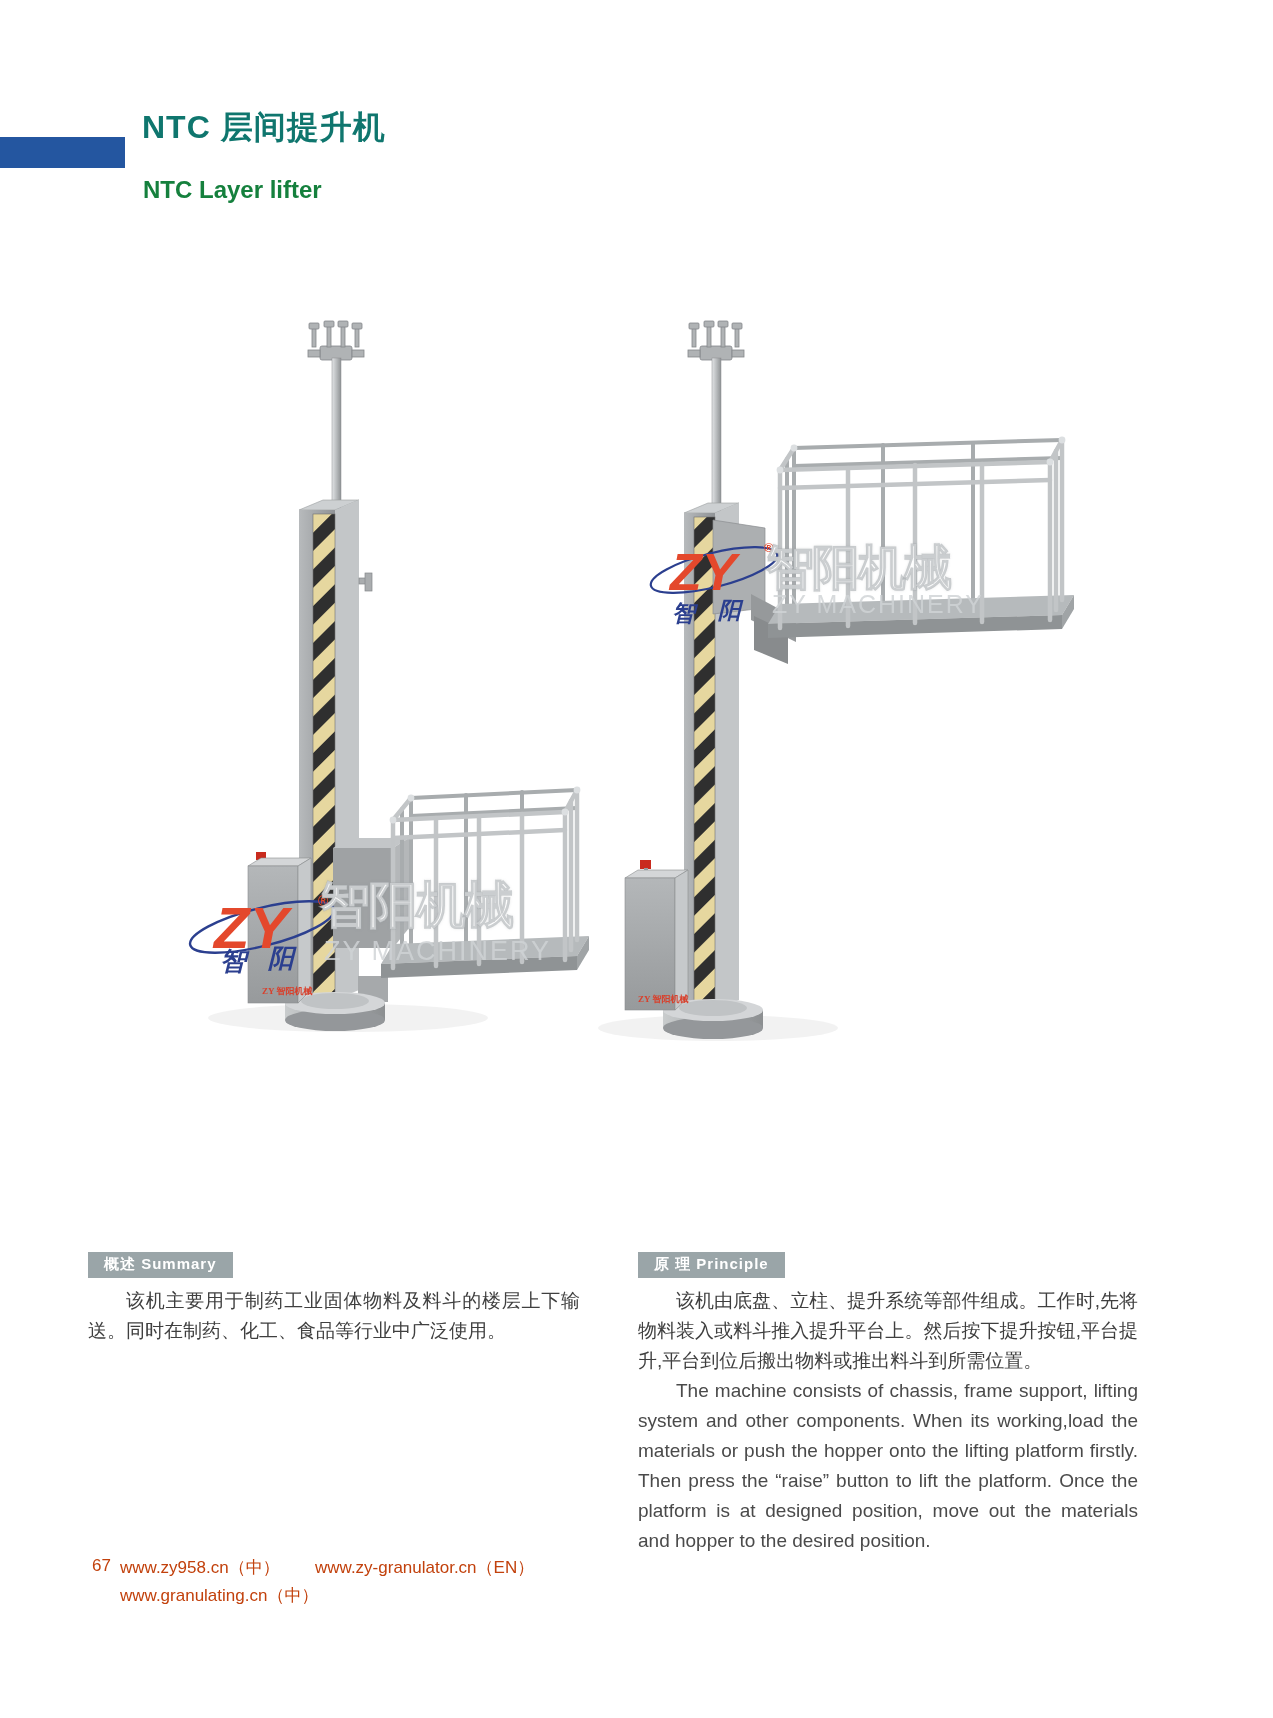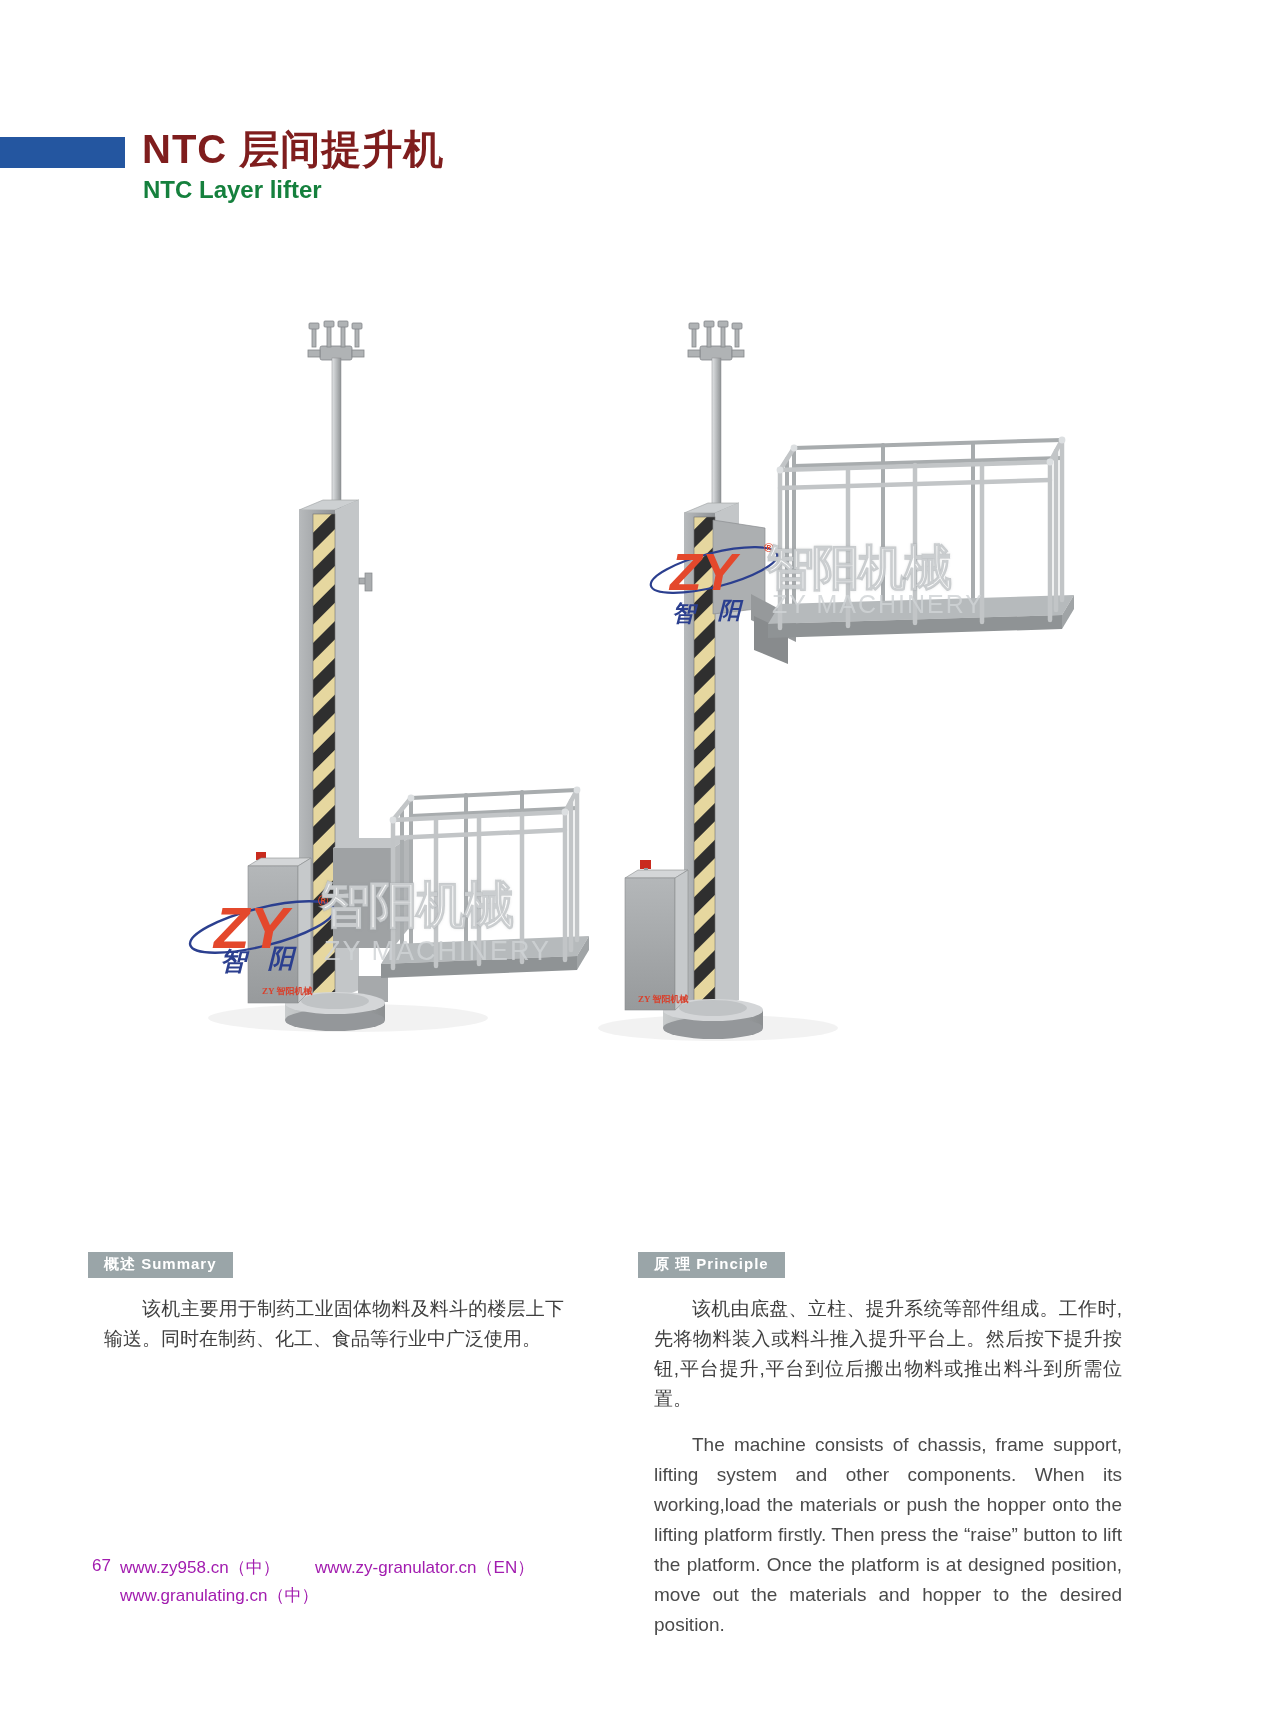--- a/index.html
+++ b/index.html
@@ -1,21 +1,21 @@
 <!DOCTYPE html>
 <html><head>
 <meta charset="utf-8">
 <style>
   html,body{margin:0;padding:0;background:#fff;}
   .page{position:relative;width:1273px;height:1718px;background:#ffffff;overflow:hidden;
         font-family:"Liberation Sans","DejaVu Sans",sans-serif;}
   
   .accent-bar{position:absolute;left:0;top:137px;width:125px;height:31px;background:#2456a0;}
-  .title{position:absolute;left:142px;top:122px;margin:0;font-size:40px;font-weight:bold;
-         color:#7f1d1d;letter-spacing:1px;}
+  .title{position:absolute;left:142px;top:106px;margin:0;font-size:32px;font-weight:bold;
+         color:#0f766e;letter-spacing:1px;}
   .subtitle{position:absolute;left:143px;top:176px;font-size:24px;font-weight:bold;color:#15803d;}
   
   .fig{position:absolute;font-family:Liberation Serif, serif;}
   .machine-svg{display:block;}
   
   .wm{position:absolute;white-space:nowrap;pointer-events:none;}
   .wm-cn{font-weight:bold;color:rgba(255,255,255,0.94);
          -webkit-text-stroke:1px rgba(168,173,176,0.6);
          text-shadow:0 0 3px rgba(140,145,148,0.35);}
   .wm-cn-left{left:320px;top:872px;font-size:50px;letter-spacing:-2px;}
@@ -25,25 +25,25 @@
   .wm-en-right{left:772px;top:590px;font-size:25px;}
   .wm-char{font-weight:bold;font-style:italic;color:#2b3f8f;}
   .wm-logo{position:absolute;pointer-events:none;}
   
   .col{position:absolute;top:1252px;}
   .col-left{left:88px;width:492px;}
   .col-right{left:638px;width:500px;}
   .chip{display:inline-block;background:#9aa5a8;color:#ffffff;font-size:15px;
         padding:3px 16px 4px 16px;letter-spacing:1px;font-weight:bold;}
   .body-text{margin-top:8px;}
-  .body-text p{margin:16px;font-size:19px;line-height:30px;text-align:justify;
+  .body-text p{margin:0;font-size:19px;line-height:30px;text-align:justify;
                text-indent:2em;color:#3f3f3f;}
   .body-text p.en{color:#4a4a4a;}
   
-  .footer-item{position:absolute;font-size:17px;color:#a21caf;white-space:nowrap;}
+  .footer-item{position:absolute;font-size:17px;color:#c2410c;white-space:nowrap;}
   .f-page{left:92px;top:1556px;}
   .f-url1{left:120px;top:1556px;}
   .f-url2{left:315px;top:1556px;}
   .f-url3{left:120px;top:1584px;}
 </style>
 </head>
 <body>
 
 <div class="page">
 

